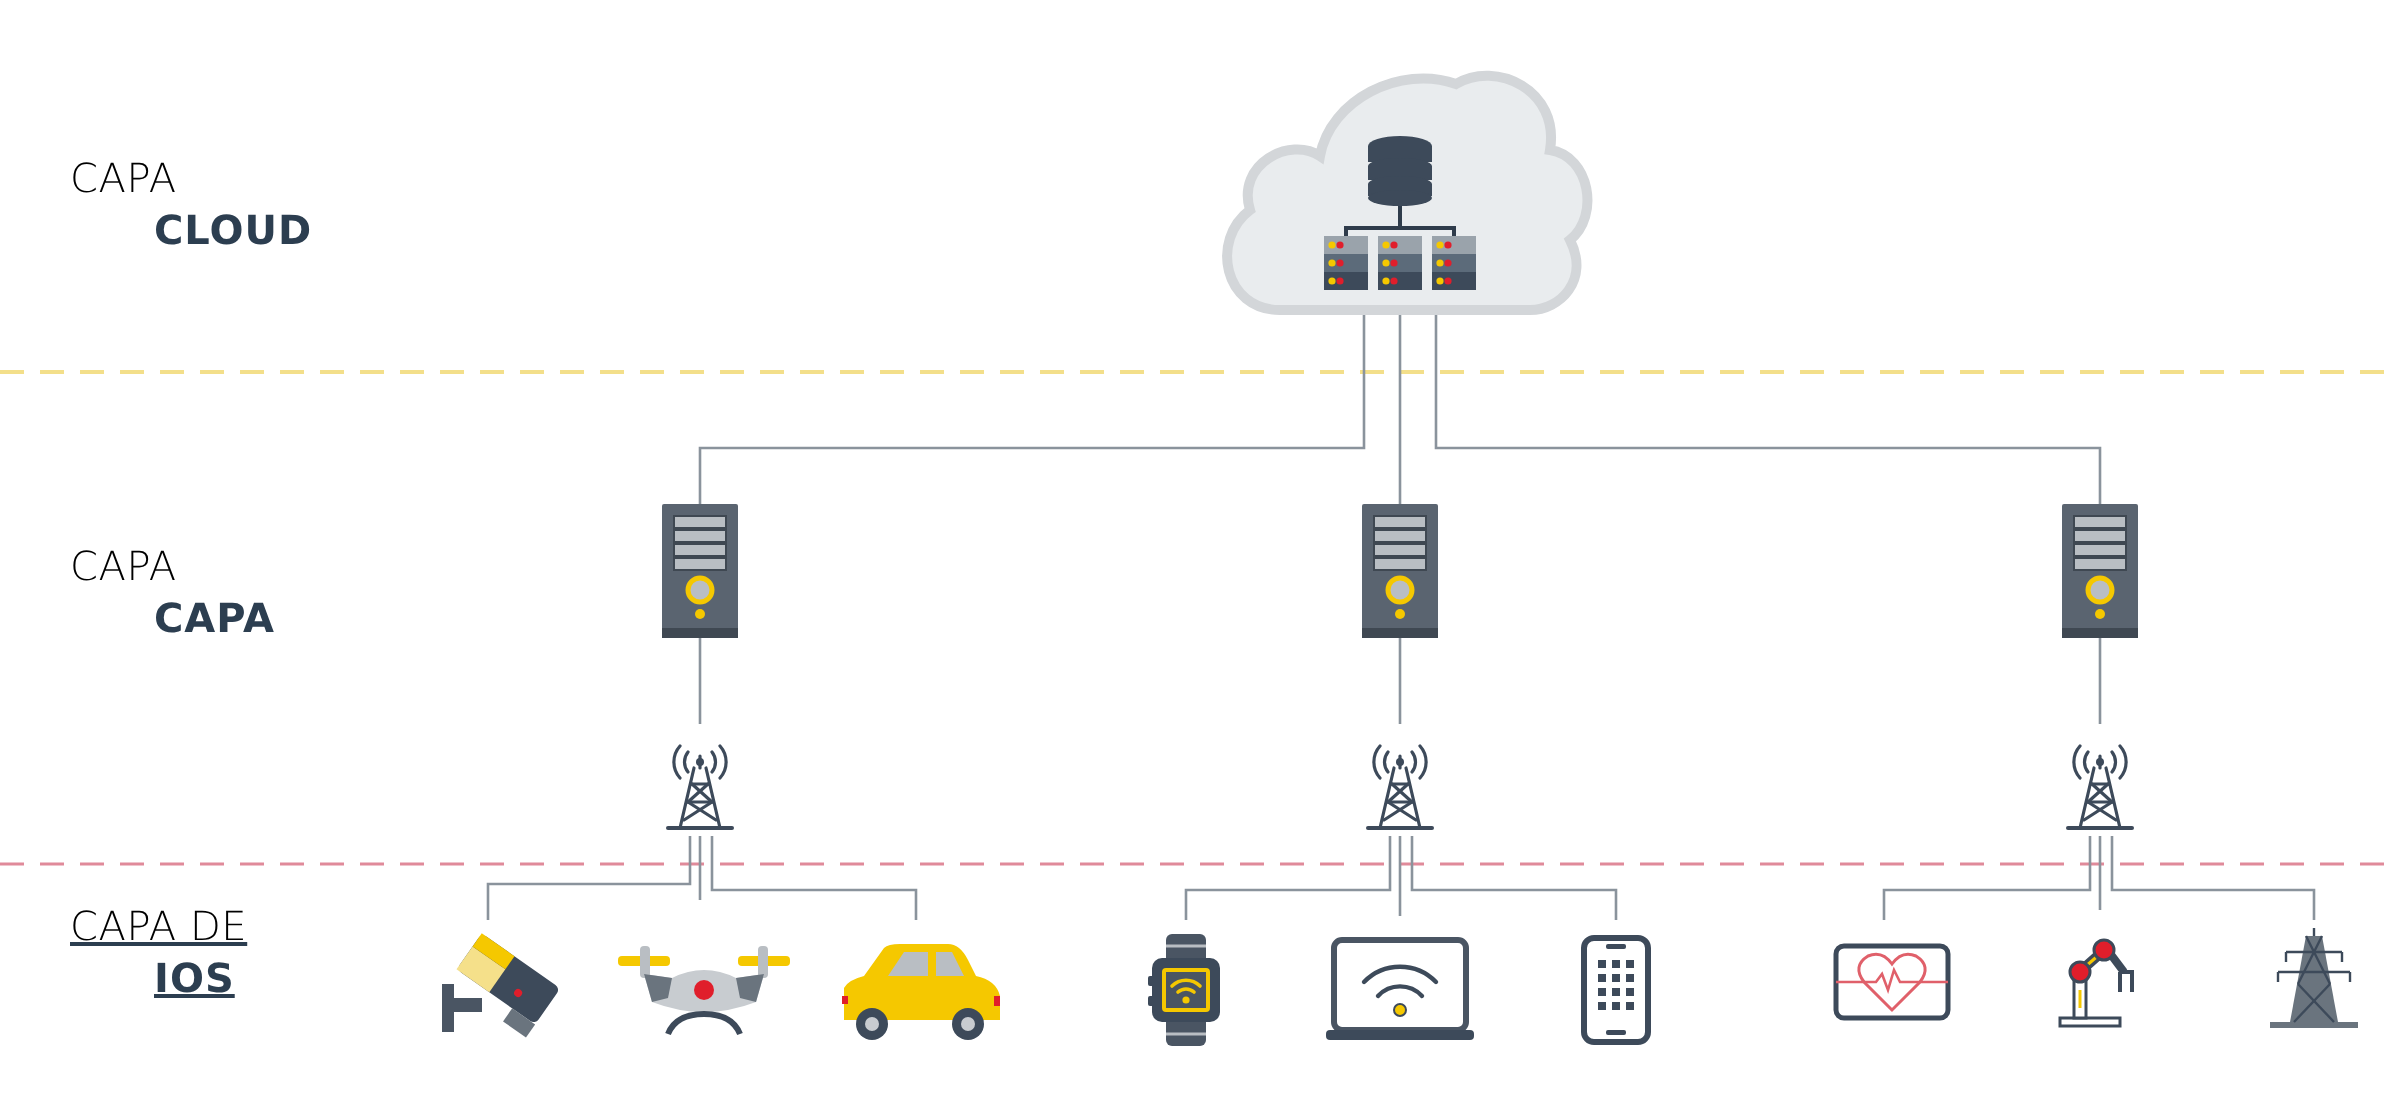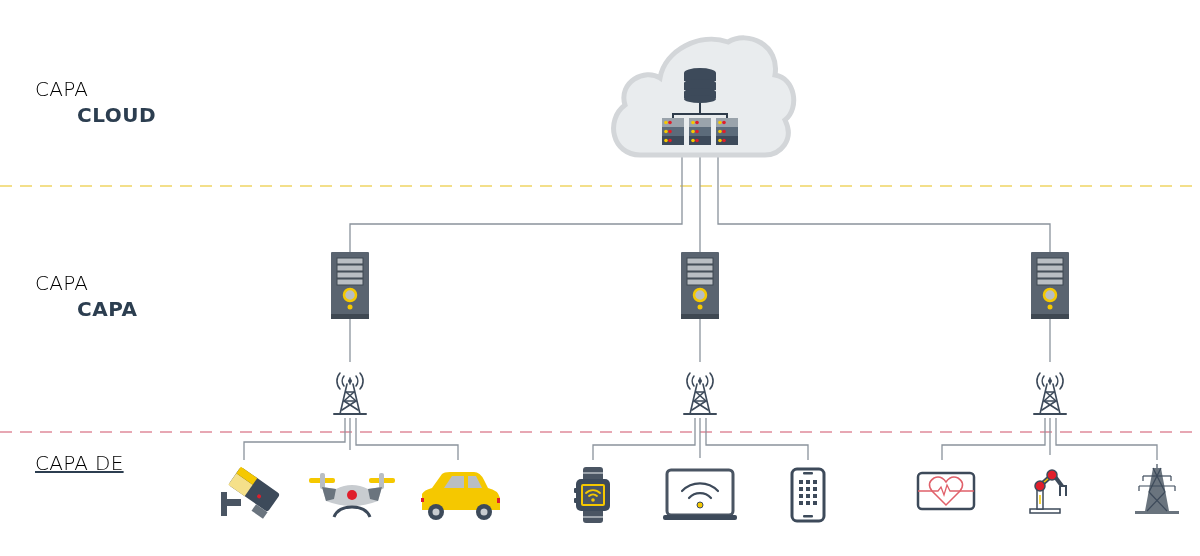--- a/index.html
+++ b/index.html
@@ -18,20 +18,21 @@
 <div class="layer-label" id="label-cloud">
   <span class="light">CAPA</span>
   <span class="bold">CLOUD</span>
 </div>
 <div class="layer-label" id="label-edge">
   <span class="light">CAPA</span>
   <span class="bold">CAPA</span>
 </div>
 <div class="layer-label" id="label-devices">
   <span class="light">CAPA DE</span>
+  <span class="bold">IOS</span>
 </div>
 
 <svg id="diagram" width="1200" height="556" viewBox="0 0 1200 556" xmlns="http://www.w3.org/2000/svg">
 
   <line x1="0" y1="186" x2="1200" y2="186" stroke="#f3df8a" stroke-width="2" stroke-dasharray="12 8"></line>
   <line x1="0" y1="432" x2="1200" y2="432" stroke="#e08a9a" stroke-width="1.5" stroke-dasharray="12 8"></line>
 
   <g stroke="#8a939c" stroke-width="1.3" fill="none">
     <polyline points="682,150 682,224 350,224 350,252"></polyline>
     <polyline points="700,150 700,252"></polyline>

